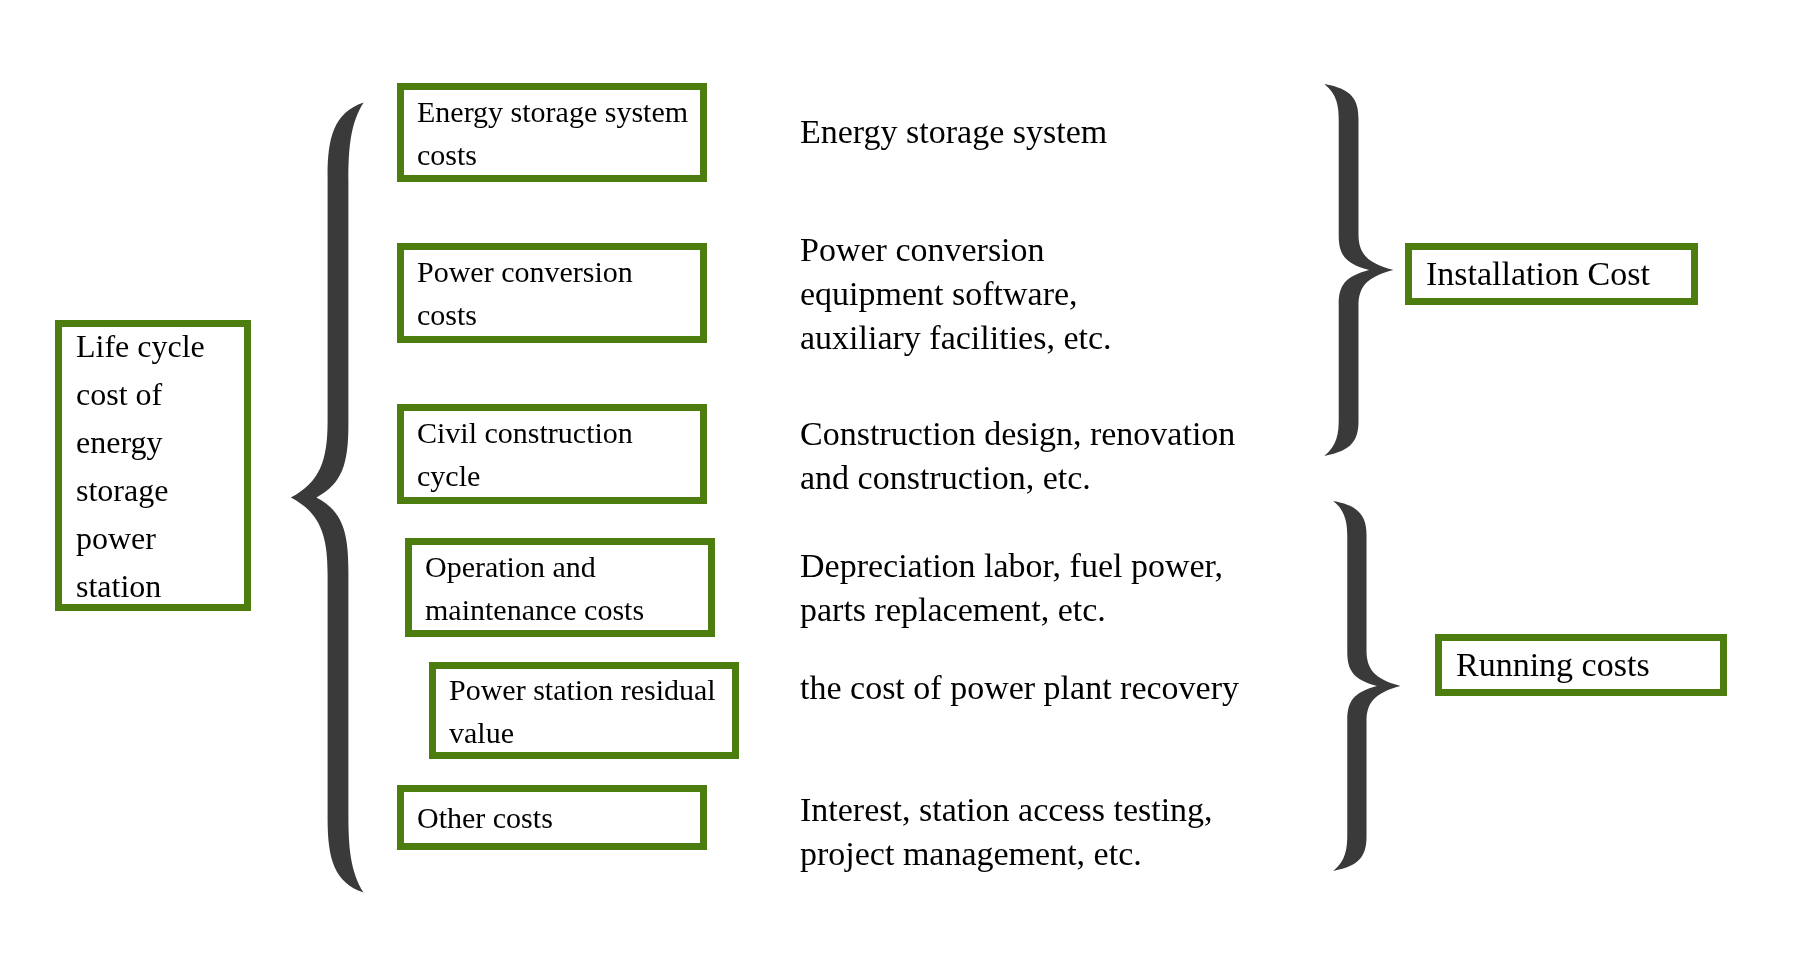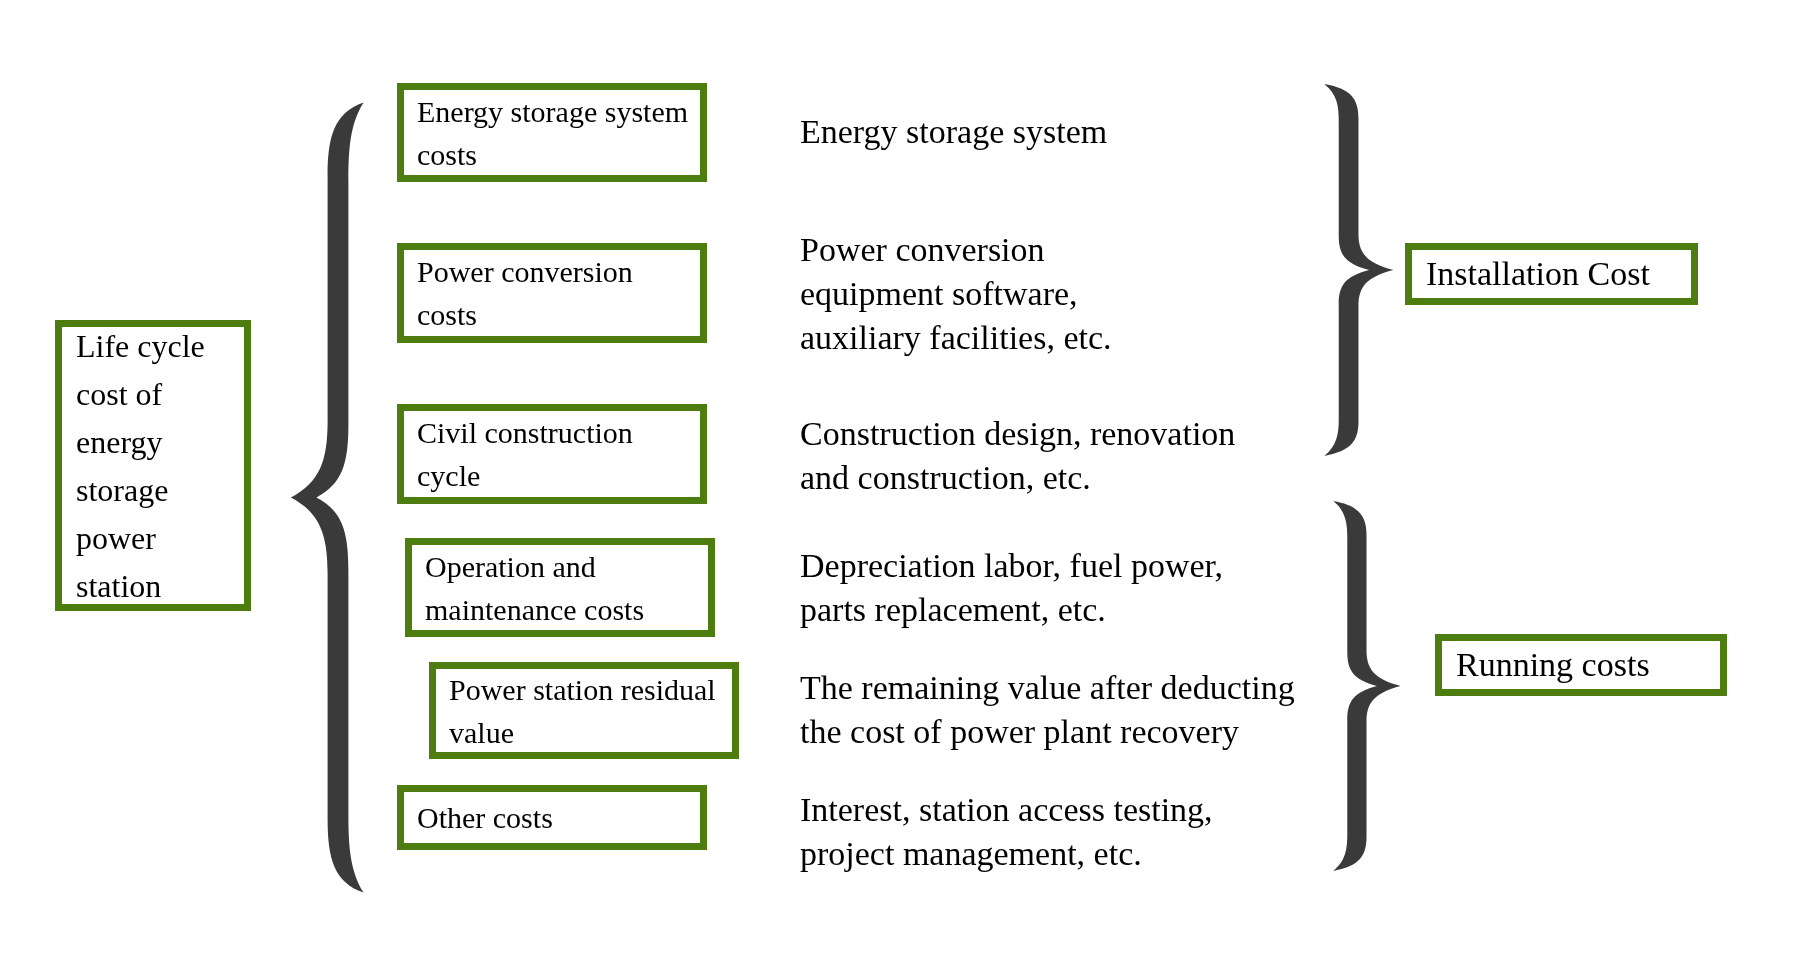--- a/index.html
+++ b/index.html
@@ -88,21 +88,20 @@
     <div class="line">Construction design, renovation</div>
     <div class="line">and construction, etc.</div>
   </div>
 
   <div class="abs desc" style="left:752px;top:544px;">
     <div class="line">Depreciation labor, fuel power,</div>
     <div class="line">parts replacement, etc.</div>
   </div>
 
   <div class="abs desc" style="left:752px;top:666px;">
-    <div class="line">The remaining value after deducting</div>
     <div class="line">the cost of power plant recovery</div>
   </div>
 
   <div class="abs desc" style="left:752px;top:788px;">
     <div class="line">Interest, station access testing,</div>
     <div class="line">project management, etc.</div>
   </div>
 
   <div class="abs" style="left:1322px;top:83px;width:76px;height:374px;">
     <svg class="brace-svg" viewBox="0 0 100 1000" preserveAspectRatio="none" aria-hidden="true">

